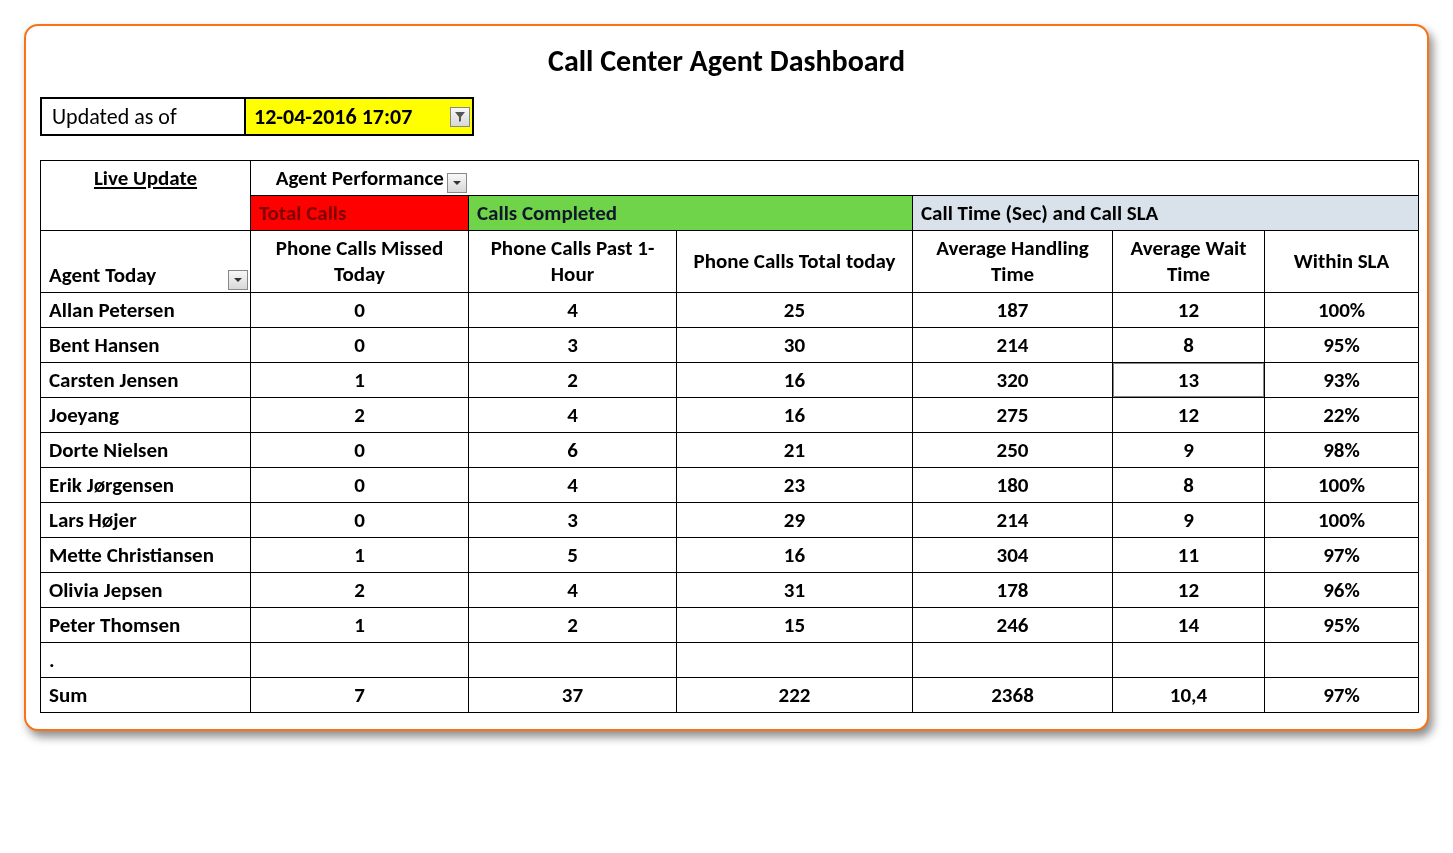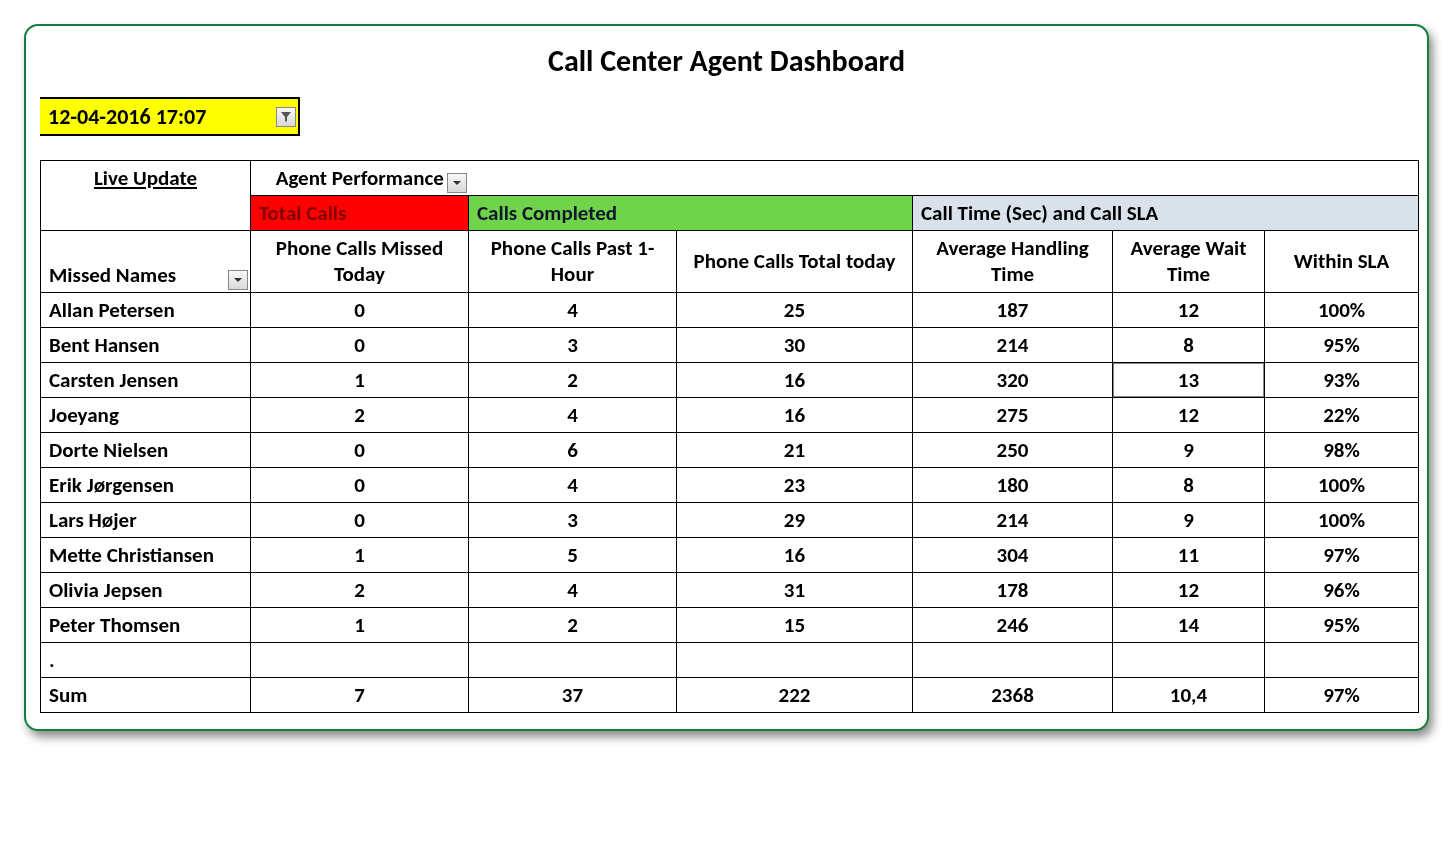--- a/index.html
+++ b/index.html
@@ -5,21 +5,21 @@
   * { box-sizing: border-box; }
   body {
     margin: 0;
     padding: 24px;
     font-family: Calibri, Arial, sans-serif;
     background: #fff;
   }
   .frame {
     width: 1405px;
     margin: 0 auto;
-    border: 2px solid #15803d;
+    border: 2px solid #f97316;
     border-radius: 14px;
     padding: 12px 14px 16px 14px;
     background: #fff;
     box-shadow: 4px 6px 10px rgba(0,0,0,0.45);
   }
   .title {
     text-align: center;
     font-size: 30px;
     font-weight: bold;
     margin: 4px 0 18px 0;
@@ -39,21 +39,21 @@
   }
   .update-value {
     border: 2px solid #000;
     border-left: none;
     background: #ffff00;
     padding: 4px 8px;
     font-size: 22px;
     font-weight: bold;
     display: flex;
     align-items: center;
-    width: 260px;
+    width: 228px;
     position: relative;
     white-space: nowrap;
     overflow: hidden;
   }
   .filter-btn {
     position: absolute;
     right: 2px;
     top: 50%;
     transform: translateY(-50%);
     width: 20px;
@@ -180,20 +180,21 @@
   col.c6 { width: 154px; }
 </style>
 </head>
 <body>
 
 <div class="frame" data-name="dashboard-frame">
 
   <div class="title" data-name="page-title">Call Center Agent Dashboard</div>
 
   <div class="update-row" data-name="updated-row">
+    <div class="update-label" data-name="updated-label">Updated as of</div>
     <div class="update-value" data-name="updated-value-cell">
       <span data-name="updated-value">12-04-2016 17:07</span>
       <span class="filter-btn" data-name="updated-filter-button">
         <span class="funnel-icon" data-name="funnel-icon">
           <svg width="12" height="12" viewBox="0 0 12 12">
               <path d="M1 1h10L7 6v4l-2 1V6z" fill="#555"></path>
             </svg>
         </span>
       </span>
     </div>
@@ -225,21 +226,21 @@
       </td>
       <td class="agent-perf-merge" colspan="5" data-name="agent-performance-span"></td>
     </tr>
     <tr>
       <td class="red-hdr" data-name="missed-calls-header">Total Calls</td>
       <td class="green-hdr" colspan="2" data-name="calls-completed-header">Calls Completed</td>
       <td class="blue-hdr" colspan="3" data-name="call-time-sla-header">Call Time (Sec) and Call SLA</td>
     </tr>
     <tr>
       <td class="agent-names-hdr" data-name="agent-names-header">
-        <span data-name="agent-names-label">Missed Names</span>
+        <span data-name="agent-names-label">Agent Today</span>
         <span class="dropdown-btn" data-name="agent-names-dropdown">
           <span class="caret-icon" data-name="caret-down-icon">
             <svg width="10" height="10" viewBox="0 0 10 10">
                   <path d="M1 3l4 4 4-4z" fill="#333"></path>
                 </svg>
           </span>
         </span>
       </td>
       <td class="col-hdr" data-name="col-missed-header">Phone Calls Missed Today</td>
       <td class="col-hdr" data-name="col-past-hour-header">Phone Calls Past 1-Hour</td>

